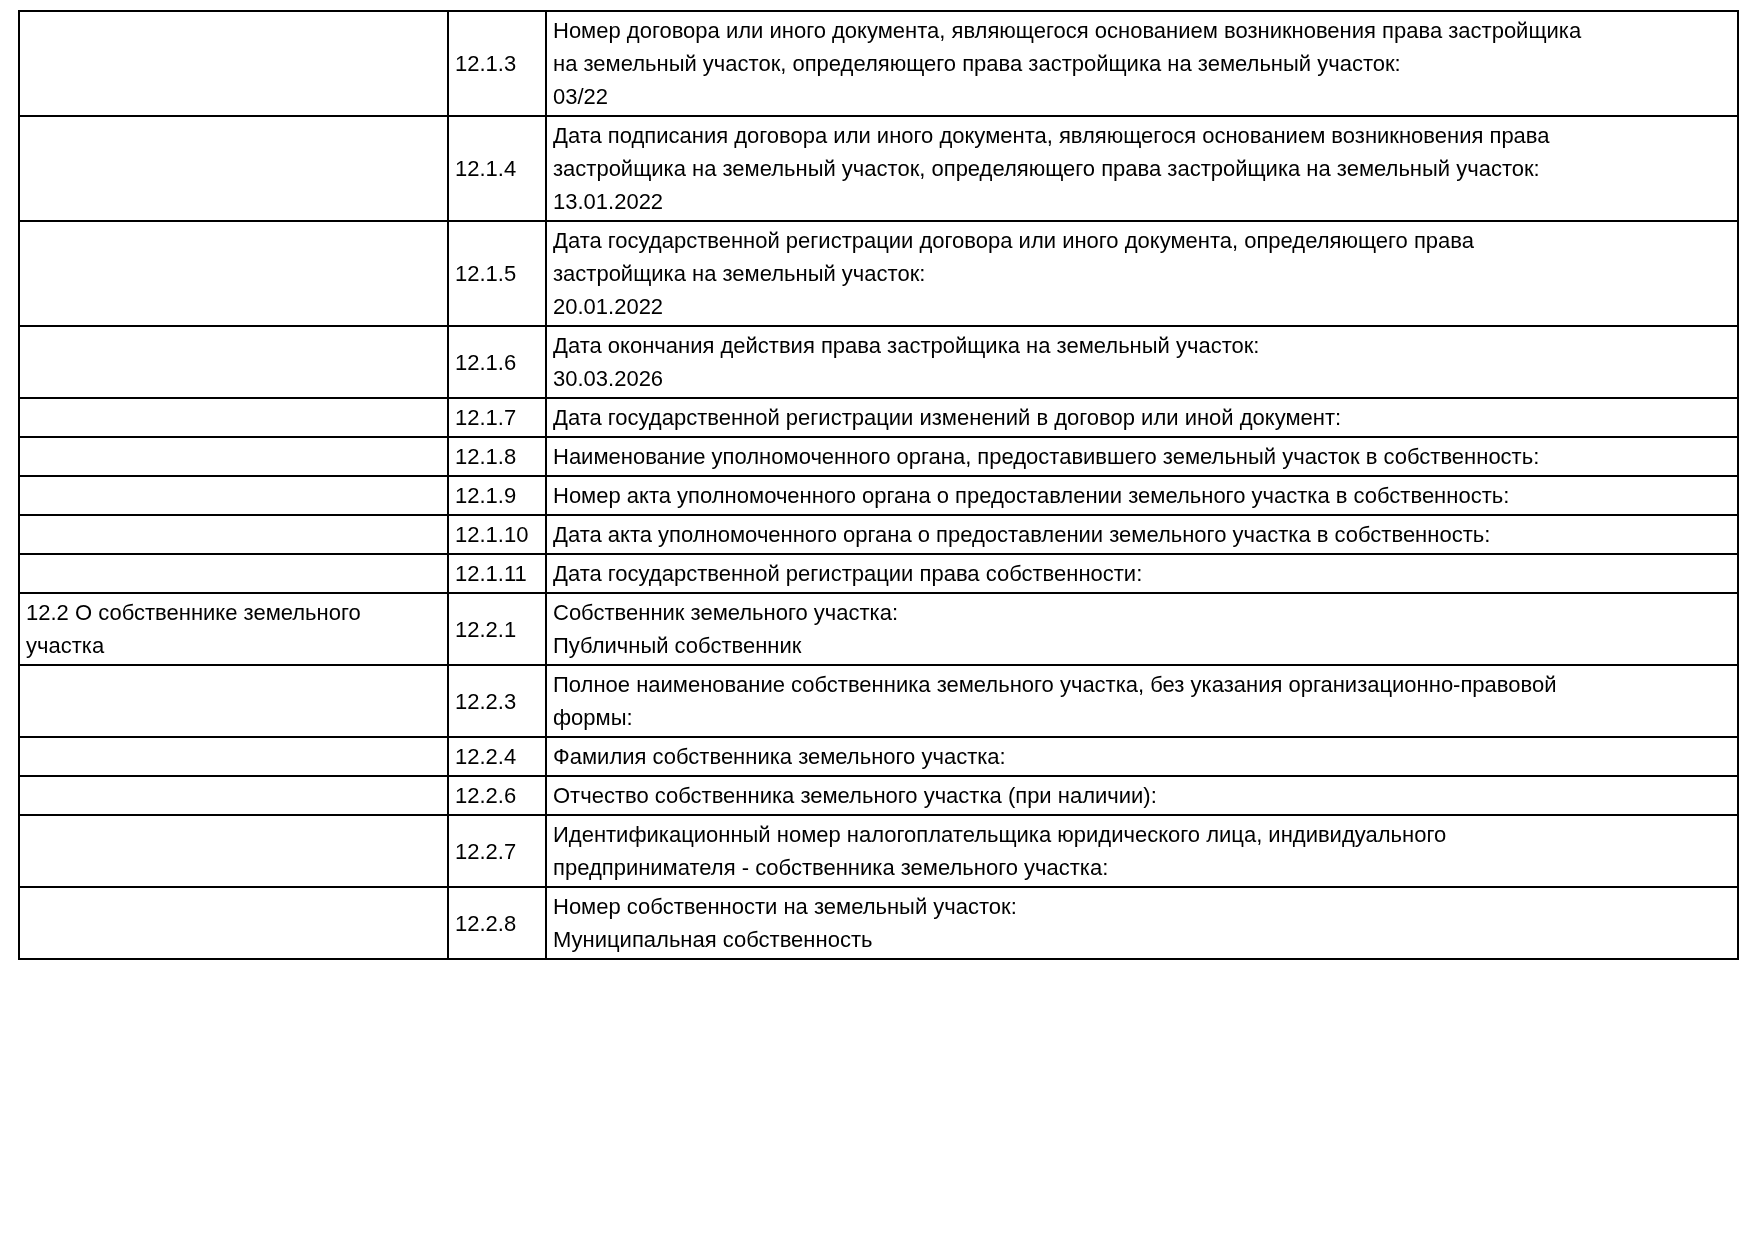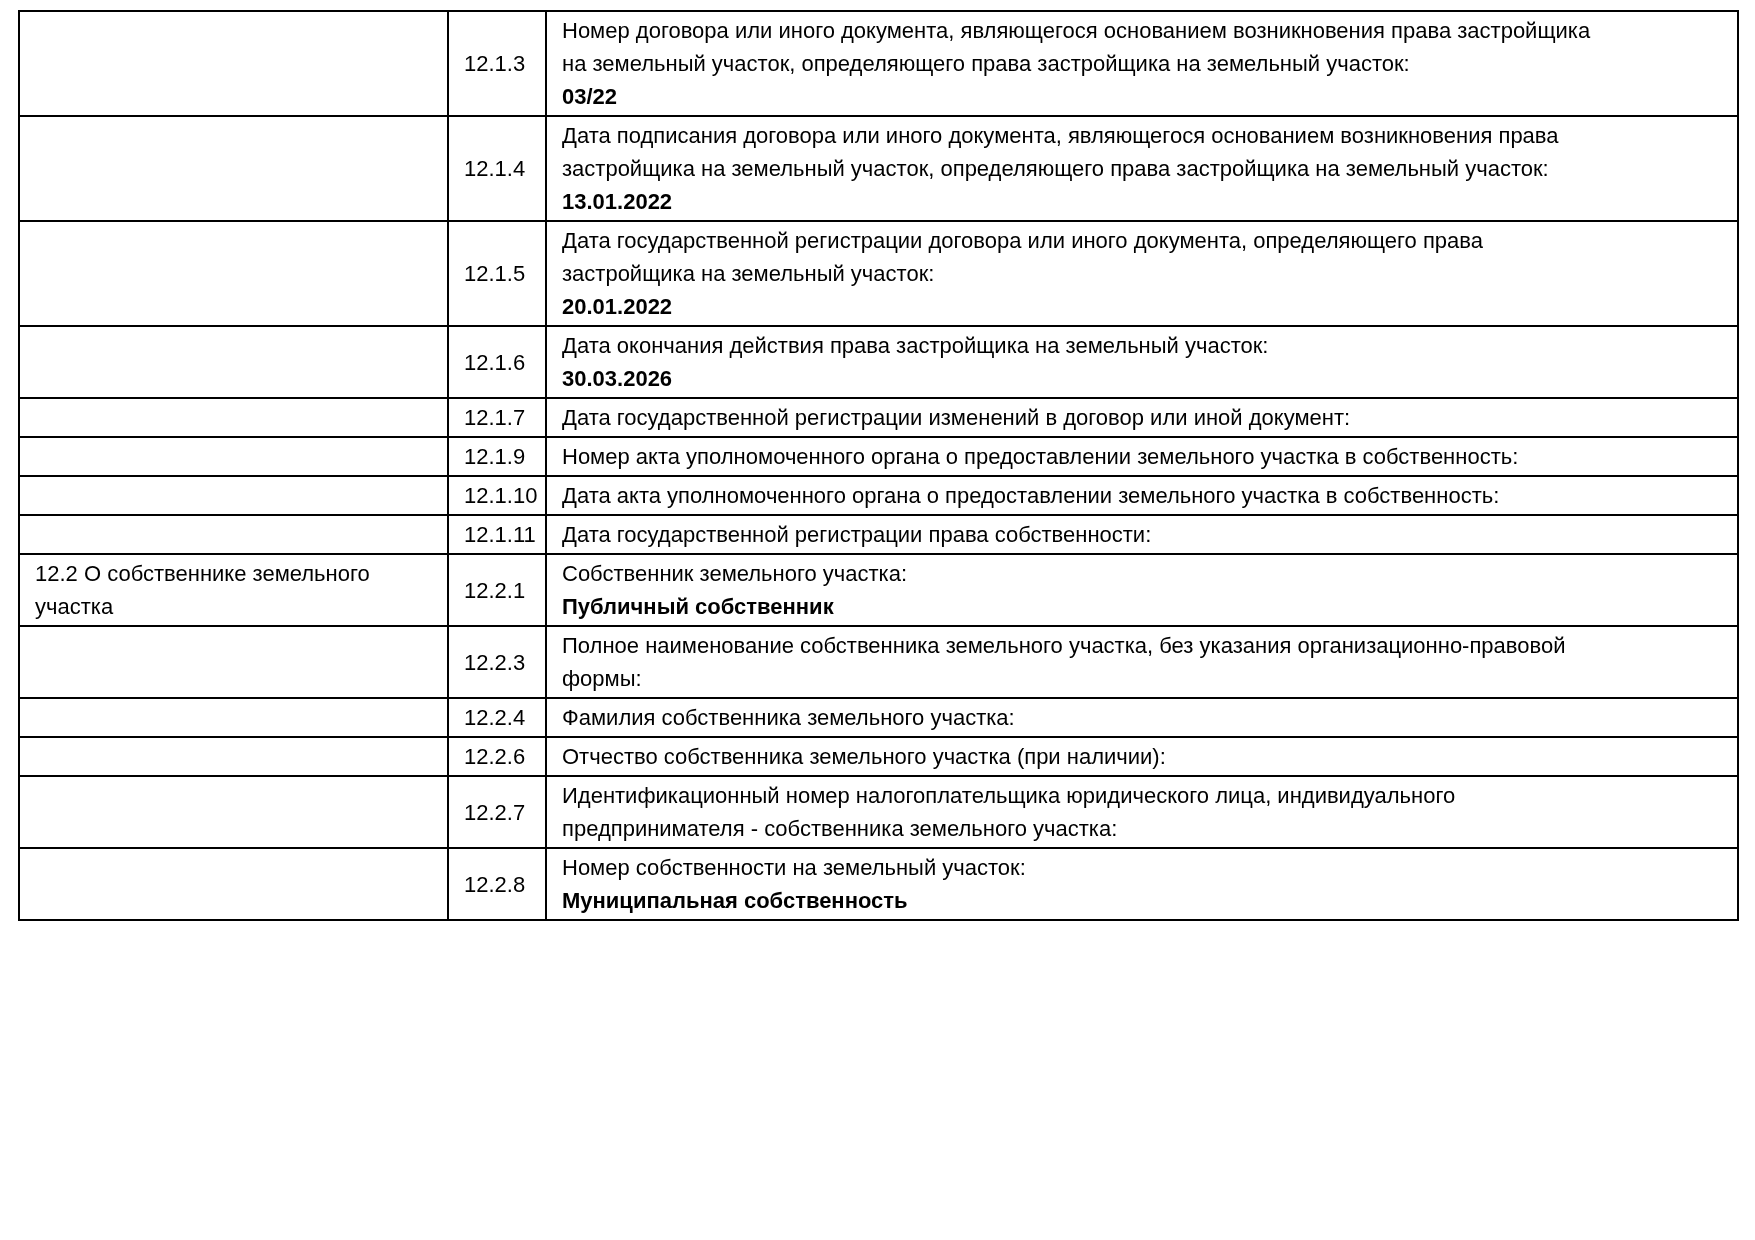--- a/index.html
+++ b/index.html
@@ -17,21 +17,21 @@
   table.decl-table {
     border-collapse: collapse;
     table-layout: fixed;
     margin: 10px 0 0 18px;
     width: 1719px;
     font-size: 22px;
     line-height: 33px;
   }
   table.decl-table td {
     border: 2px solid #000000;
-    padding: 2px 15px;
+    padding: 2px 6px;
     overflow: hidden;
     word-wrap: break-word;
   }
   td.c-section {
     vertical-align: top;
   }
   td.c-code {
     vertical-align: middle;
     padding-left: 2px;
     padding-right: 2px;
@@ -39,21 +39,21 @@
     border-radius: 32px;
   }
   td.c-text {
     vertical-align: middle;
   }
   td.c-text .field-label,
   td.c-text .field-value {
     max-width: 1050px;
   }
   .field-value {
-    font-weight: 700;
+    font-weight: 400;
   }
   .field-value:empty {
     display: none;
   }
 </style>
 </head>
 <body>
 
 <table class="decl-table">
   <colgroup>
@@ -92,20 +92,28 @@
       <td class="c-text">
         <div class="field-label">Дата окончания действия права застройщика на земельный участок:</div>
         <div class="field-value">30.03.2026</div>
       </td>
     </tr>
     <tr>
       <td class="c-section"></td>
       <td class="c-code">12.1.7</td>
       <td class="c-text">
         <div class="field-label">Дата государственной регистрации изменений в договор или иной документ:</div>
+
+      </td>
+    </tr>
+    <tr>
+      <td class="c-section"></td>
+      <td class="c-code">12.1.8</td>
+      <td class="c-text">
+        <div class="field-label">Наименование уполномоченного органа, предоставившего земельный участок в собственность:</div>
 
       </td>
     </tr>
     <tr>
       <td class="c-section"></td>
       <td class="c-code">12.1.9</td>
       <td class="c-text">
         <div class="field-label">Номер акта уполномоченного органа о предоставлении земельного участка в собственность:</div>
 
       </td>

